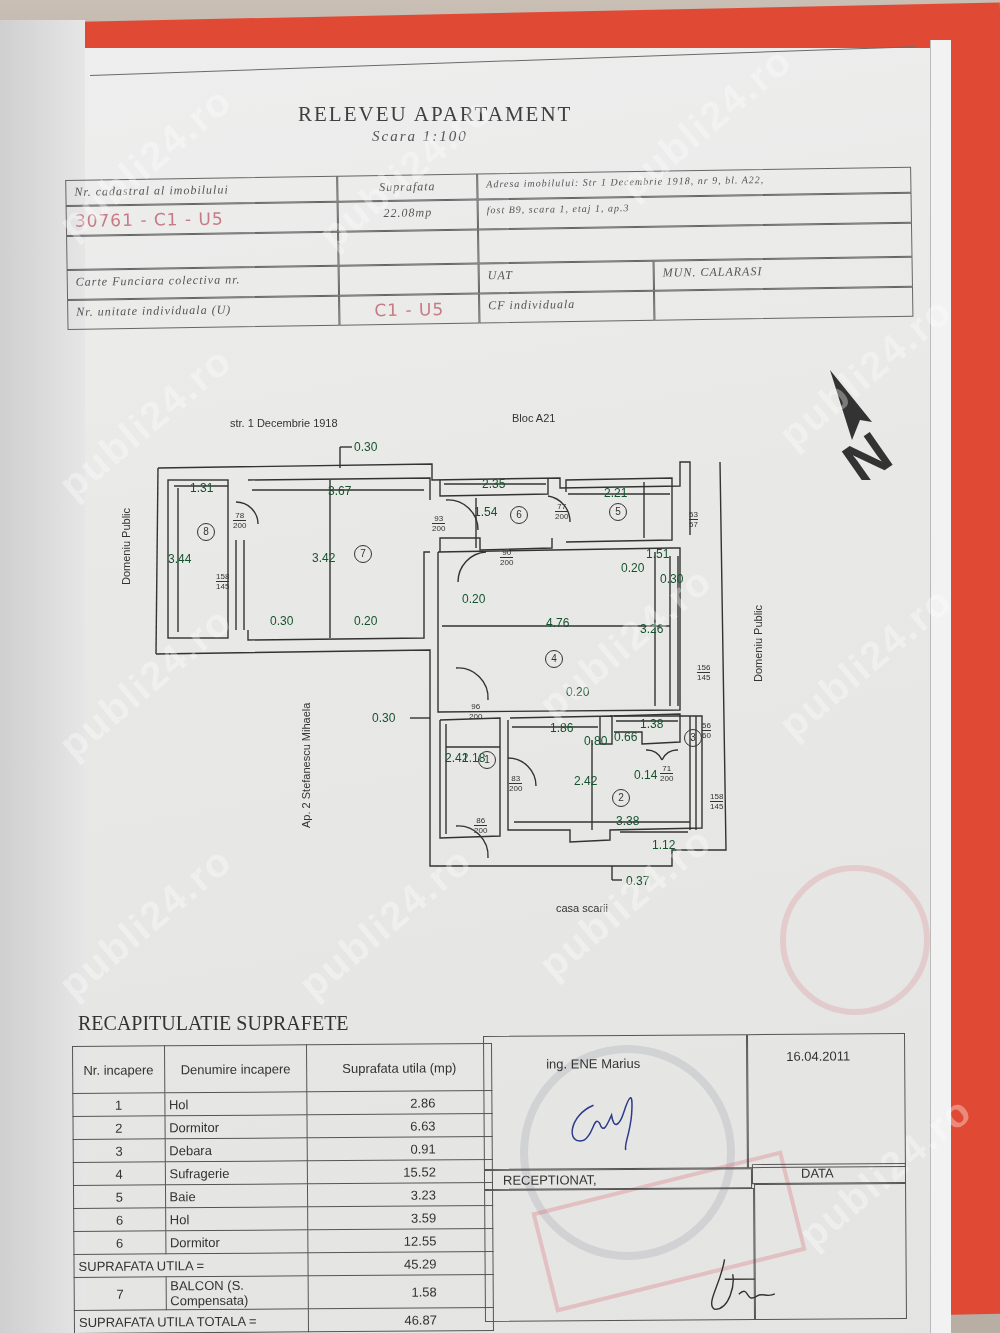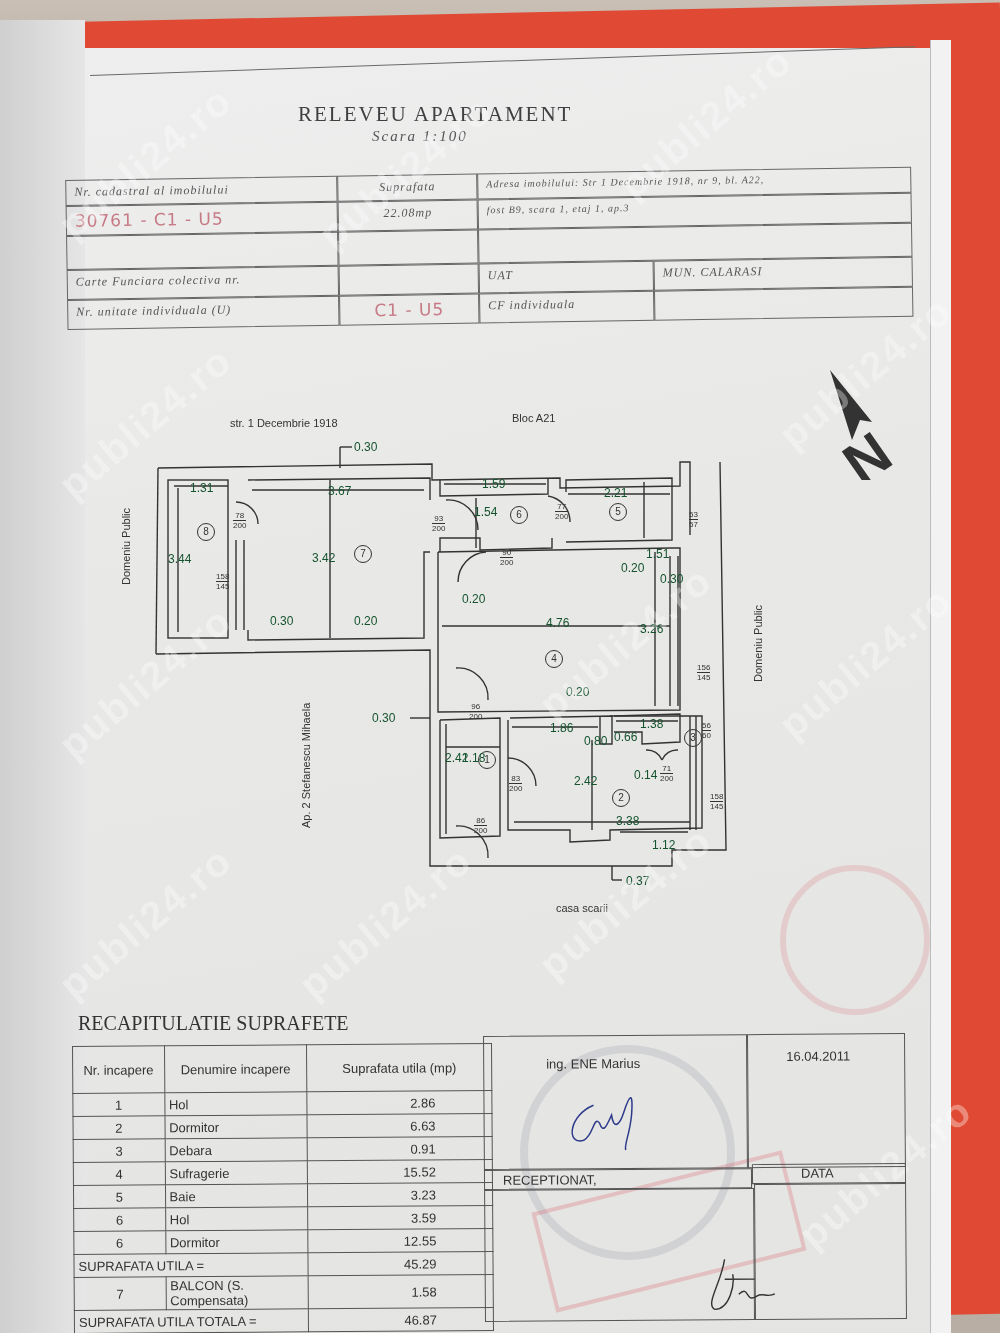--- a/index.html
+++ b/index.html
@@ -183,21 +183,21 @@
   <div class="room-no" style="left:354px;top:545px;">7</div>
   <div class="room-no" style="left:197px;top:523px;">8</div>
 
   <div class="dim" style="left:354px;top:440px;">0.30</div>
   <div class="dim" style="left:190px;top:481px;">1.31</div>
   <div class="dim" style="left:168px;top:552px;">3.44</div>
   <div class="dim" style="left:328px;top:484px;">3.67</div>
   <div class="dim" style="left:312px;top:551px;">3.42</div>
   <div class="dim" style="left:270px;top:614px;">0.30</div>
   <div class="dim" style="left:354px;top:614px;">0.20</div>
-  <div class="dim" style="left:482px;top:477px;">1.59</div>
+  <div class="dim" style="left:482px;top:477px;">2.35</div>
   <div class="dim" style="left:474px;top:505px;">1.54</div>
   <div class="dim" style="left:604px;top:486px;">2.21</div>
   <div class="dim" style="left:646px;top:499px;margin-top:48px;">1.51</div>
   <div class="dim" style="left:621px;top:561px;">0.20</div>
   <div class="dim" style="left:660px;top:572px;">0.30</div>
   <div class="dim" style="left:462px;top:592px;">0.20</div>
   <div class="dim" style="left:546px;top:616px;">4.76</div>
   <div class="dim" style="left:640px;top:622px;">3.26</div>
   <div class="dim" style="left:566px;top:685px;">0.20</div>
   <div class="dim" style="left:372px;top:711px;">0.30</div>

